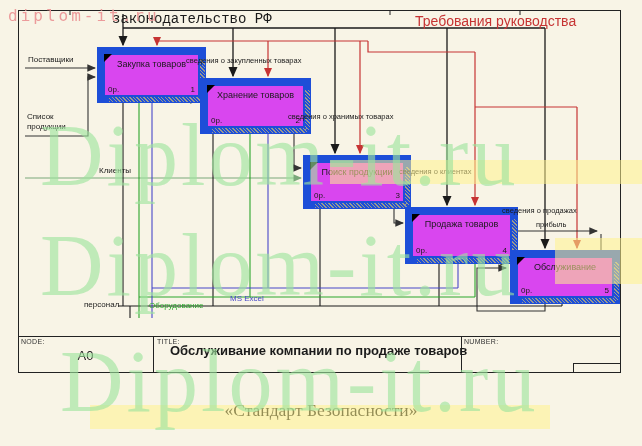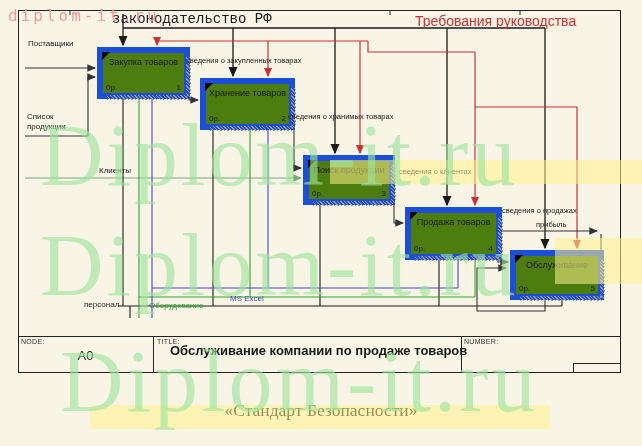--- a/index.html
+++ b/index.html
@@ -25,22 +25,22 @@
   .frame{left:18px;top:10px;width:601px;height:361px;border:1px solid #222;z-index:2;}
   .bar-line{left:18px;top:336px;width:602px;height:0;border-top:1px solid #222;z-index:3;}
   .div1{left:153px;top:336px;width:0;height:36px;border-left:1px solid #222;z-index:3;}
   .div2{left:461px;top:336px;width:0;height:36px;border-left:1px solid #222;z-index:3;}
   .numbox{left:573px;top:363px;width:46px;height:8px;border-left:1px solid #222;border-top:1px solid #222;z-index:3;}
   .cell-hdr{font-size:7px;color:#333;z-index:4;letter-spacing:.3px;}
   .node-val{left:18px;top:348px;width:135px;text-align:center;font-size:13px;z-index:4;}
   .title-val{left:170px;top:343px;font-size:13px;font-weight:600;z-index:4;}
   
   .act-box{
-    border:6px solid #1d4ed8;background:#4d7c0f;z-index:10;
-    font-size:9px;text-align:center;
+    border:8px solid #1d4ed8;background:#d946ef;z-index:10;
+    font-size:9px;text-align:center;padding-left:12px;
   }
   .act-box .corner{
     position:absolute;left:-1px;top:-1px;width:0;height:0;
     border-top:8px solid #000;border-right:8px solid transparent;
   }
   .box-name{position:absolute;left:2px;right:2px;top:4px;line-height:1.2;}
   .box-cost{position:absolute;left:3px;bottom:1px;font-size:8px;text-align:left;}
   .box-num{position:absolute;right:3px;bottom:1px;font-size:8px;text-align:right;}
   .shadow-r{position:absolute;right:-7px;top:4px;width:5px;height:100%;
     background:repeating-linear-gradient(45deg,#9a9a8e 0 1px,transparent 1px 2.5px);}
@@ -207,21 +207,21 @@
   <div class="corner"></div>
   <div class="shadow-r"></div>
   <div class="shadow-b"></div>
   <div class="box-name">Обслуживание</div>
   <div class="box-cost">0р.</div>
   <div class="box-num">5</div>
 </div>
 
 <div class="abs lbl" style="left:112px;top:11px;font-size:14px;font-family:Liberation Mono, monospace;">законодательство РФ</div>
 <div class="abs lbl red" style="left:415px;top:13px;font-size:14px;">Требования руководства</div>
-<div class="abs lbl" style="left:28px;top:39px;">Поставщики</div>
+<div class="abs lbl" style="left:28px;top:55px;">Поставщики</div>
 <div class="abs lbl wrap" style="left:27px;top:112px;width:58px;white-space:normal;">Список продукции</div>
 <div class="abs lbl" style="left:99px;top:166px;">Клиенты</div>
 <div class="abs lbl-sm" style="left:186px;top:56px;">сведения о закупленных товарах</div>
 <div class="abs lbl-sm" style="left:288px;top:112px;">сведения о хранимых товарах</div>
 <div class="abs lbl-sm" style="left:399px;top:167px;">сведения о клиентах</div>
 <div class="abs lbl-sm" style="left:502px;top:206px;">сведения о продажах</div>
 <div class="abs lbl-sm" style="left:536px;top:220px;">прибыль</div>
 <div class="abs lbl" style="left:84px;top:300px;">персонал</div>
 <div class="abs lbl green" style="left:141px;top:301px;">Оборудование</div>
 <div class="abs lbl blue" style="left:230px;top:294px;">MS Excel</div>

